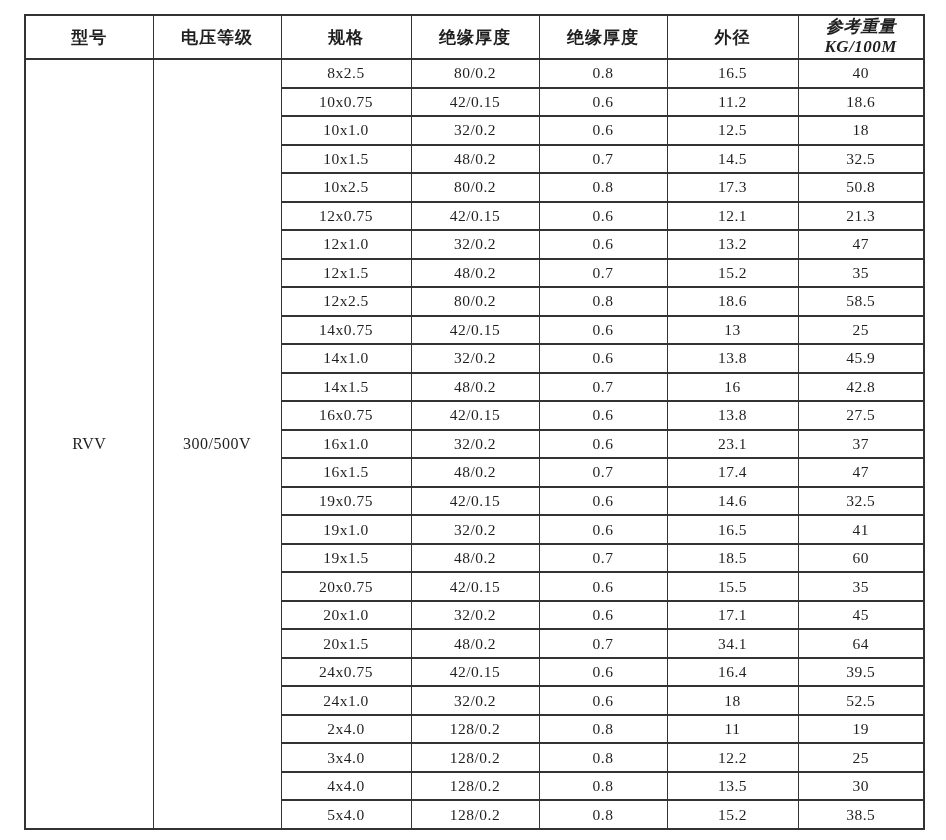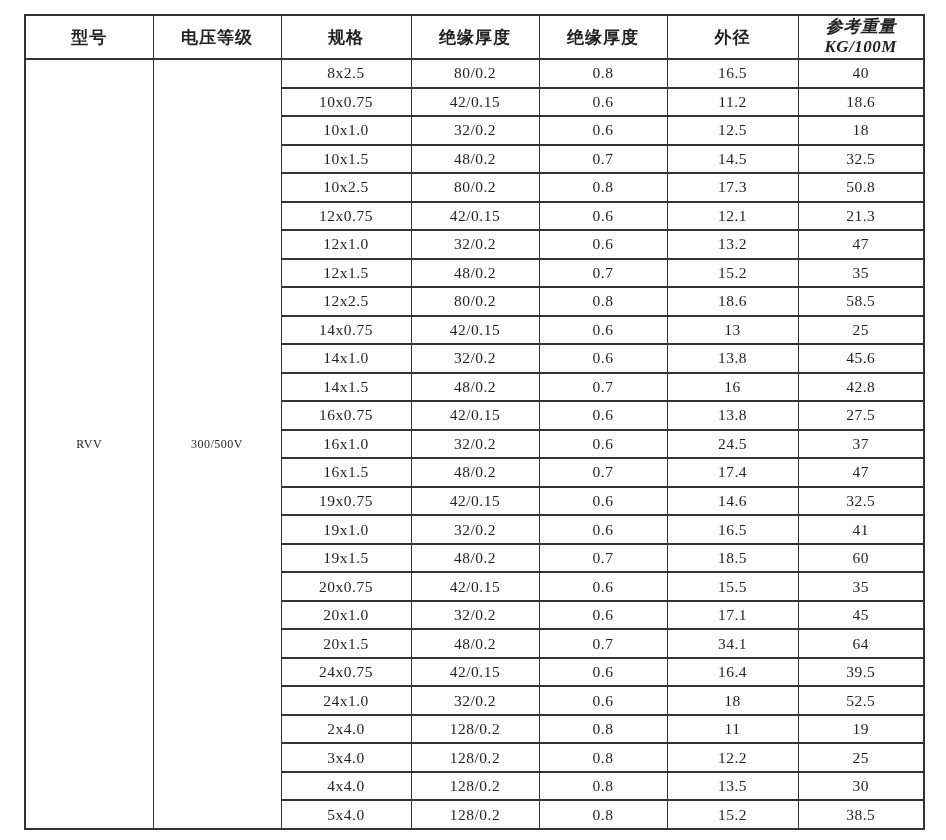--- a/index.html
+++ b/index.html
@@ -53,21 +53,21 @@
     display: block;
     line-height: 1.2;
     letter-spacing: 0.5px;
     font-style: italic;
   }
   td {
     font-size: 15.5px;
     letter-spacing: 0.5px;
   }
   td.merged {
-    font-size: 12px;
+    font-size: 16px;
   }
 </style>
 </head>
 <body>
 
 <div class="page">
   <table class="spec-table">
     <colgroup>
       <col style="width:128px">
       <col style="width:128px">
@@ -162,41 +162,41 @@
           <td>42/0.15</td>
           <td>0.6</td>
           <td>13</td>
           <td>25</td>
         </tr>
         <tr>
           <td>14x1.0</td>
           <td>32/0.2</td>
           <td>0.6</td>
           <td>13.8</td>
-          <td>45.6</td>
+          <td>45.9</td>
         </tr>
         <tr>
           <td>14x1.5</td>
           <td>48/0.2</td>
           <td>0.7</td>
           <td>16</td>
           <td>42.8</td>
         </tr>
         <tr>
           <td>16x0.75</td>
           <td>42/0.15</td>
           <td>0.6</td>
           <td>13.8</td>
           <td>27.5</td>
         </tr>
         <tr>
           <td>16x1.0</td>
           <td>32/0.2</td>
           <td>0.6</td>
-          <td>24.5</td>
+          <td>23.1</td>
           <td>37</td>
         </tr>
         <tr>
           <td>16x1.5</td>
           <td>48/0.2</td>
           <td>0.7</td>
           <td>17.4</td>
           <td>47</td>
         </tr>
         <tr>

